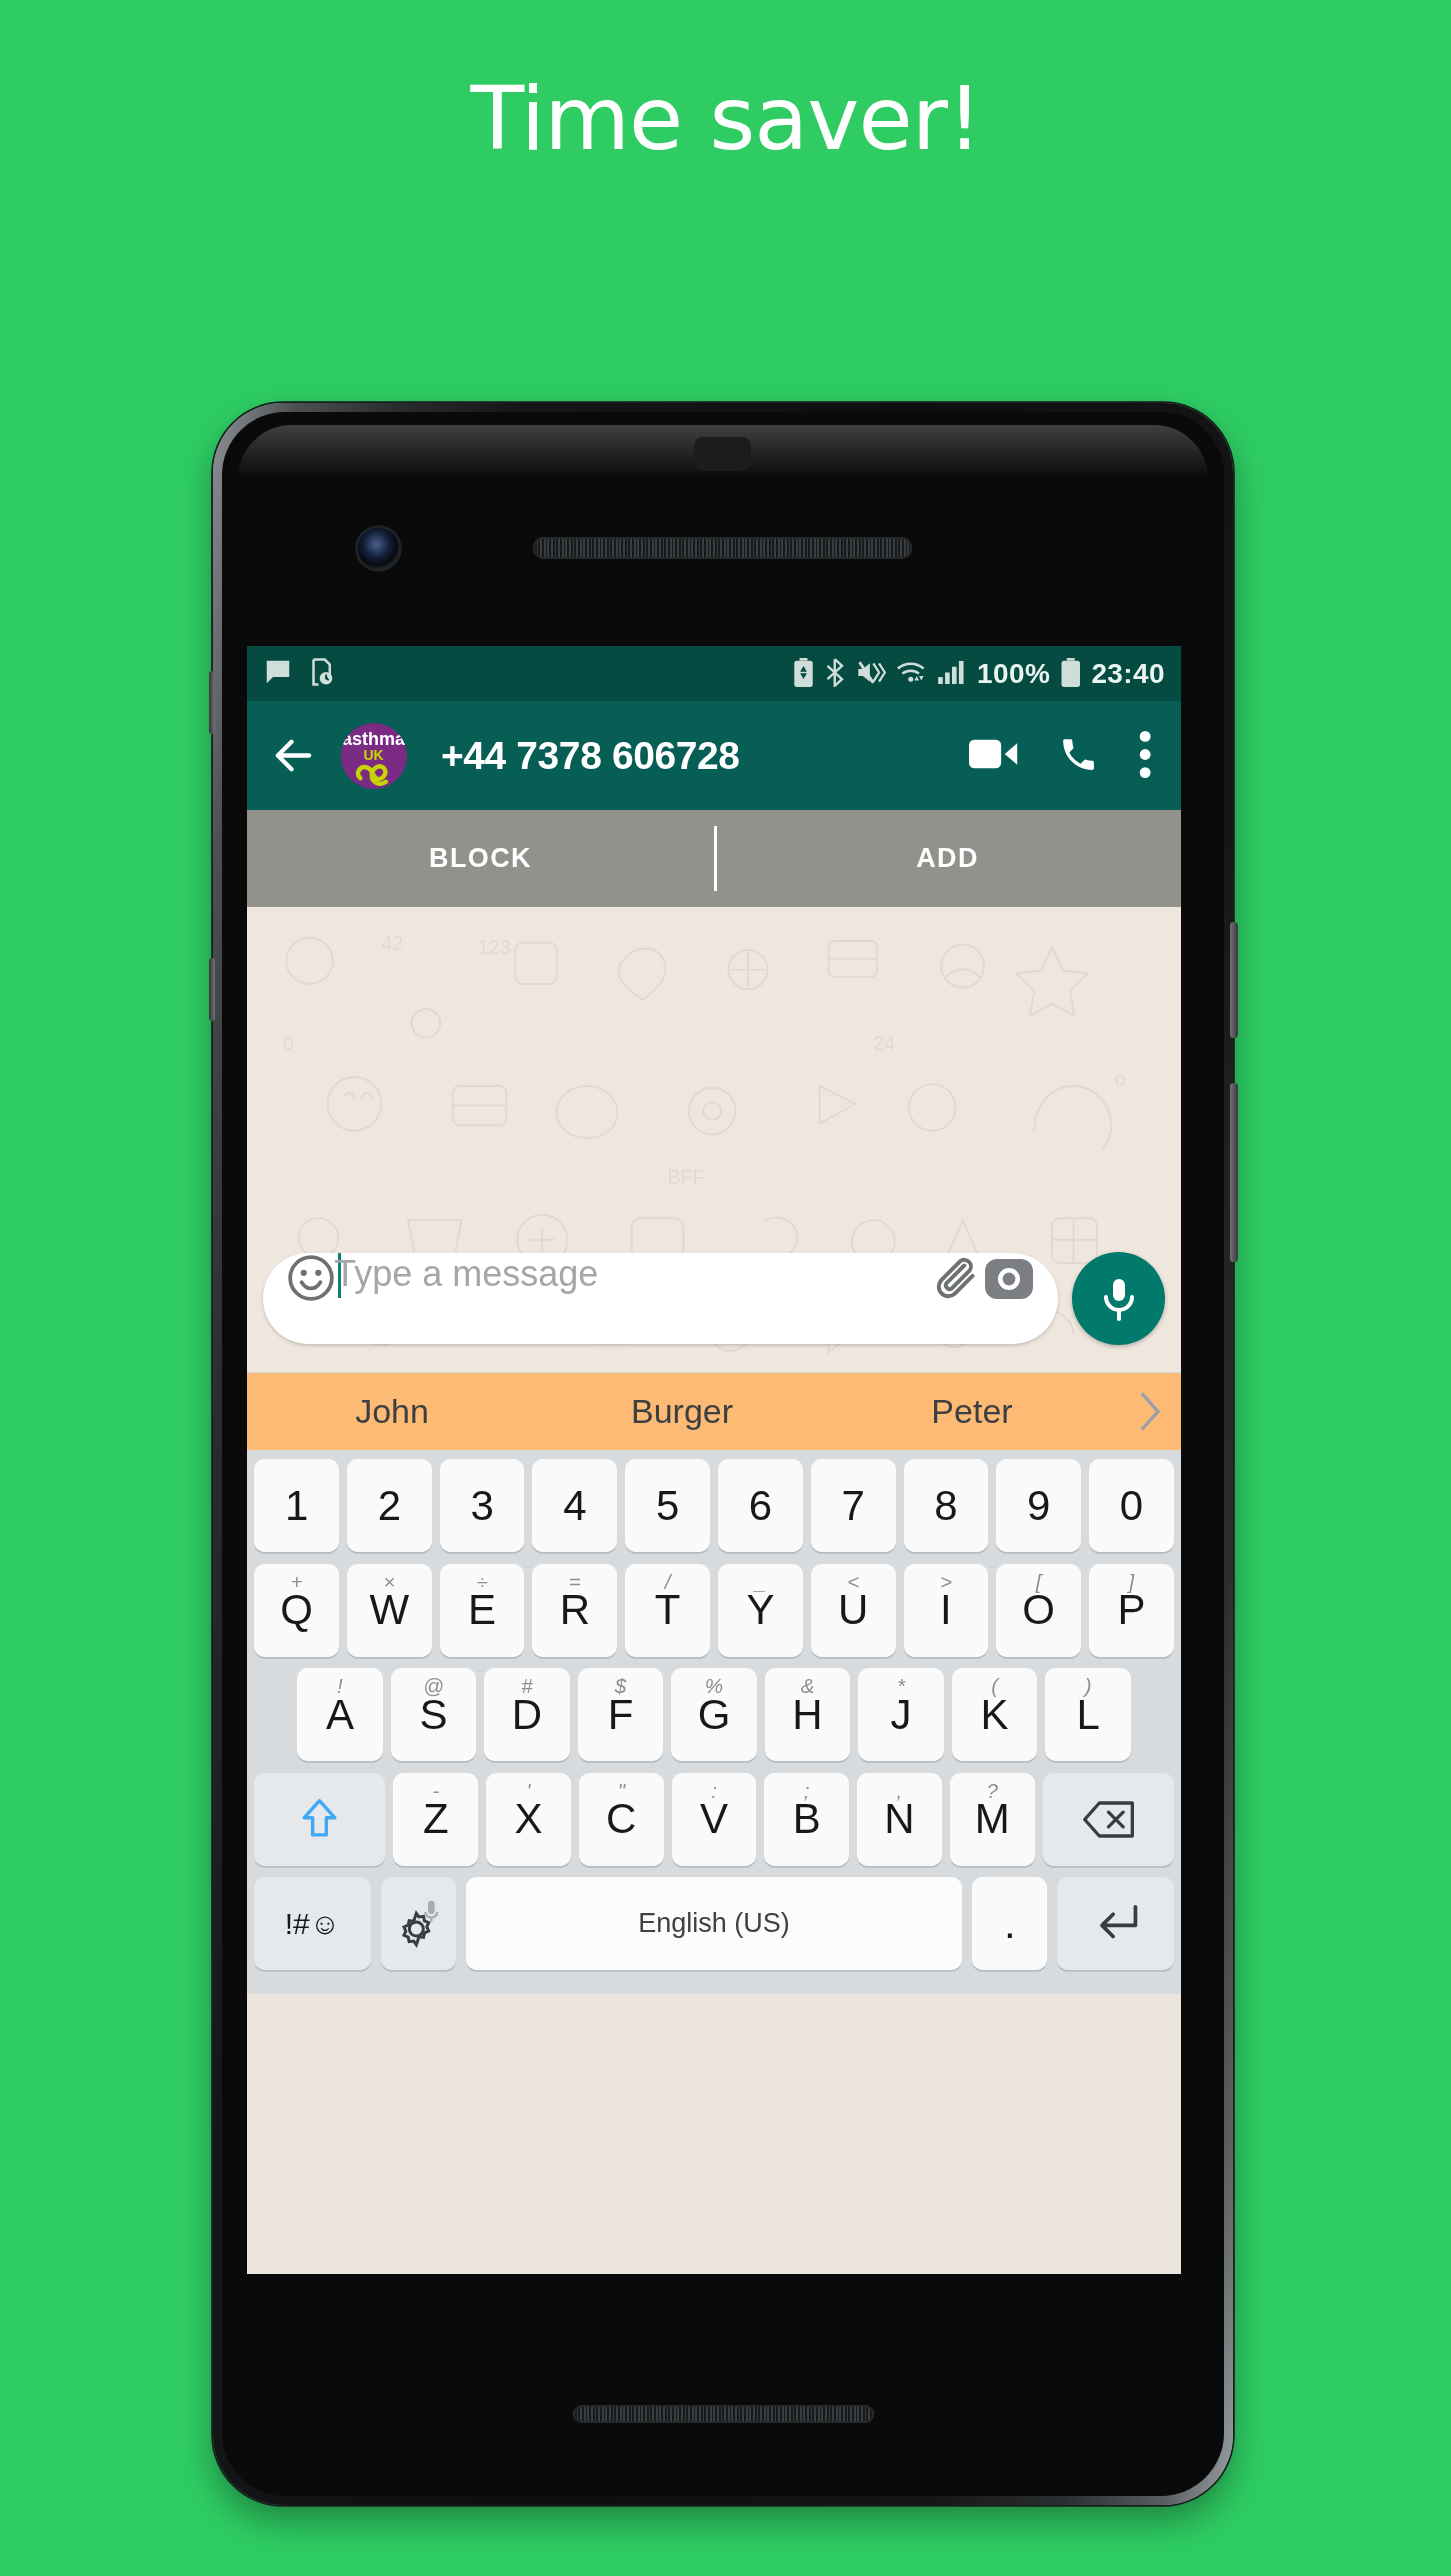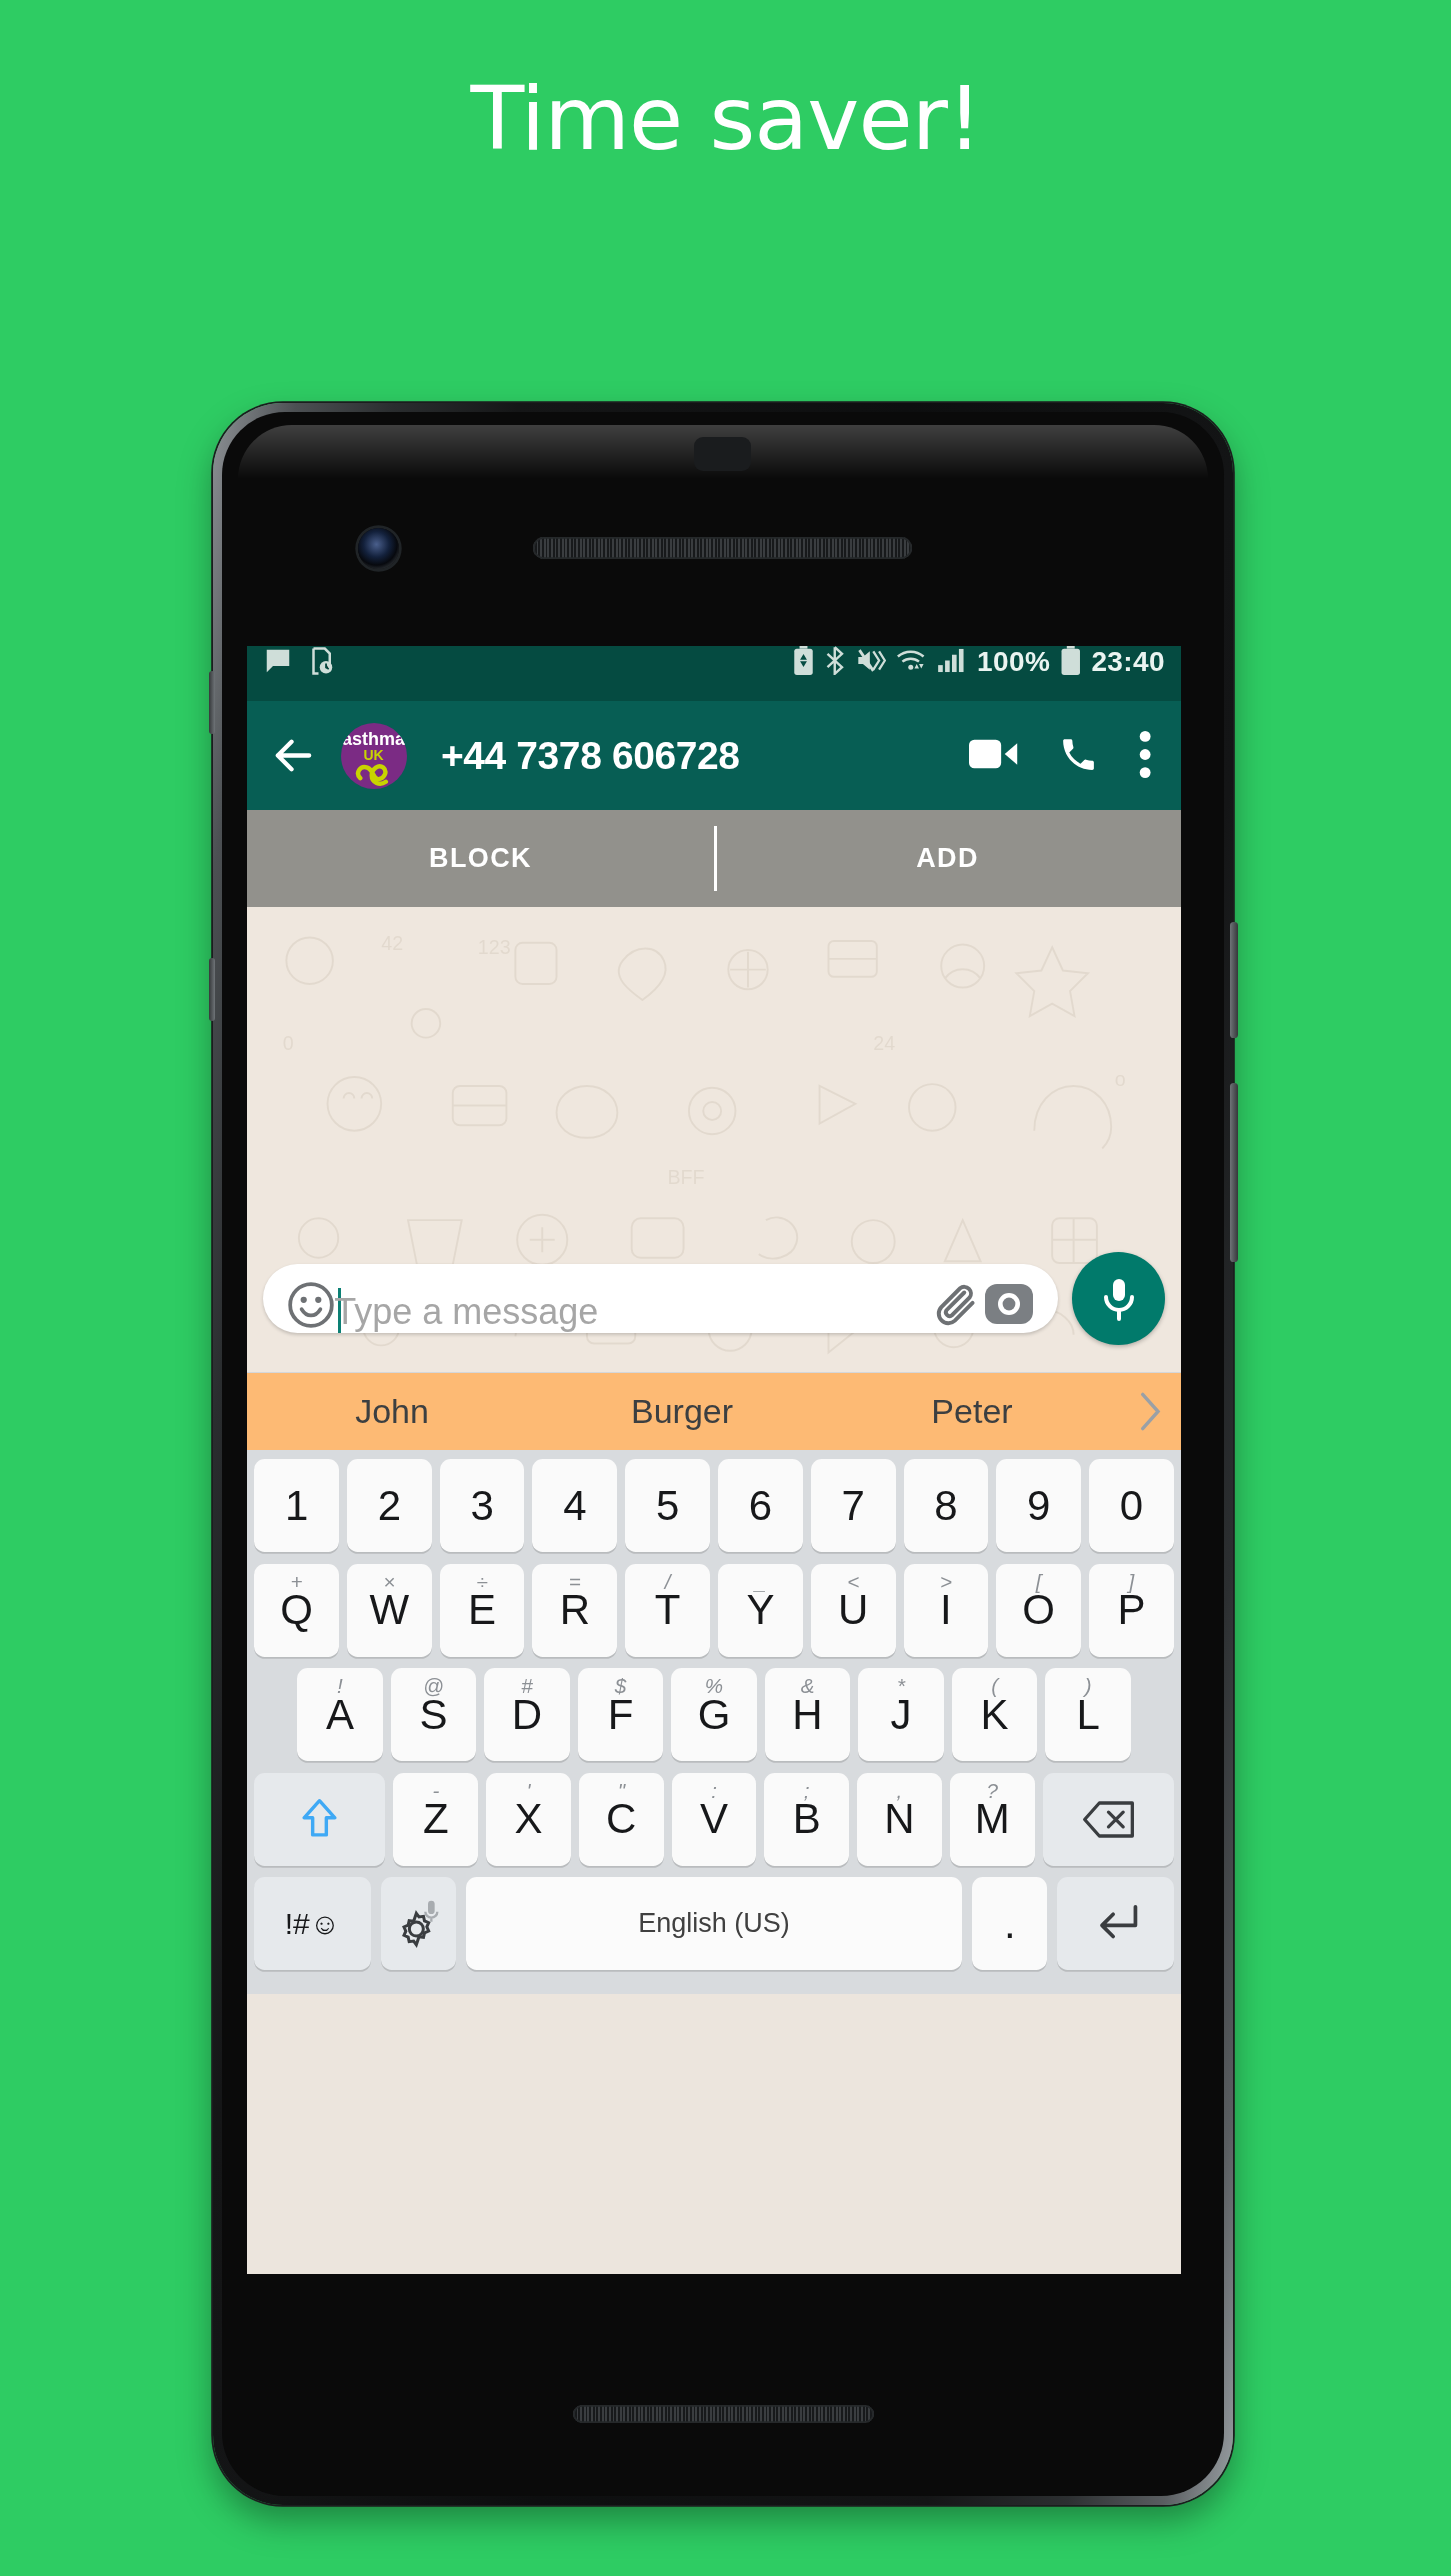--- a/index.html
+++ b/index.html
@@ -65,21 +65,21 @@
 
   
   .screen{
     position:absolute;left:25px;top:234px;width:934px;height:1628px;
     background:#ECE5DD;overflow:hidden;
   }
 
   
   .statusbar{
     height:55px;background:#054B41;color:#E2EEEB;
-    display:flex;align-items:flex-start;justify-content:space-between;
+    display:flex;align-items:center;justify-content:space-between;
     padding:0 16px;box-sizing:border-box;
   }
   .sb-left{display:flex;align-items:center;gap:12.5px;}
   .sb-right{display:flex;align-items:center;gap:9.8px;}
   .sb-txt{font-size:28px;font-weight:600;letter-spacing:0.4px;color:#eaf4f1;}
   .icon-sq{display:inline-block;}
 
   
   .appbar{
     height:109px;background:#075E54;color:#fff;
@@ -121,22 +121,22 @@
     overflow:hidden;
   }
   .doodle{position:absolute;inset:0;opacity:.55;}
 
   
   .composer{
     position:absolute;left:0;right:0;bottom:19.7px;height:107px;
     display:flex;align-items:center;padding:0 16px;box-sizing:border-box;gap:14.3px;
   }
   .inputpill{
-    flex:1 1 auto;height:69px;background:#fff;border-radius:50px;
-    display:flex;align-items:flex-end;padding:0 23px;box-sizing:border-box;
+    flex:1 1 auto;height:91px;background:#fff;border-radius:50px;
+    display:flex;align-items:flex-start;padding:0 23px;box-sizing:border-box;
     box-shadow:0 1.8px 3.6px rgba(0,0,0,.18);
   }
   .caret{width:3.6px;height:45px;background:#0C8074;margin-left:1.8px;}
   .placeholder{flex:1 1 auto;font-size:36px;color:#A6A6A6;margin-left:-7.2px;}
   .mic-fab{
     width:93px;height:93px;border-radius:50%;background:#017A6B;
     display:flex;align-items:center;justify-content:center;flex:0 0 auto;
     box-shadow:0 1.8px 4.5px rgba(0,0,0,.25);
   }
 

